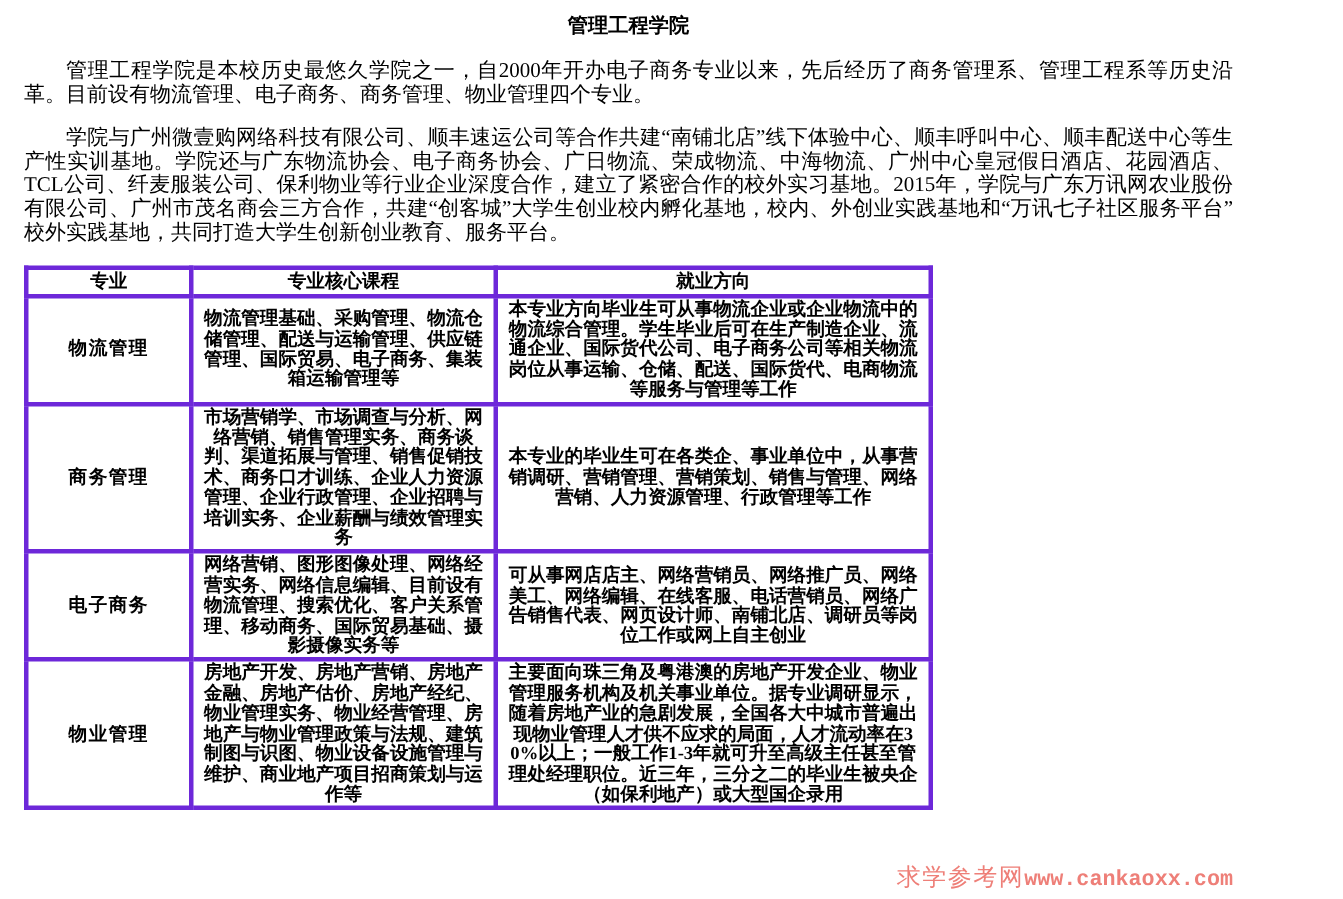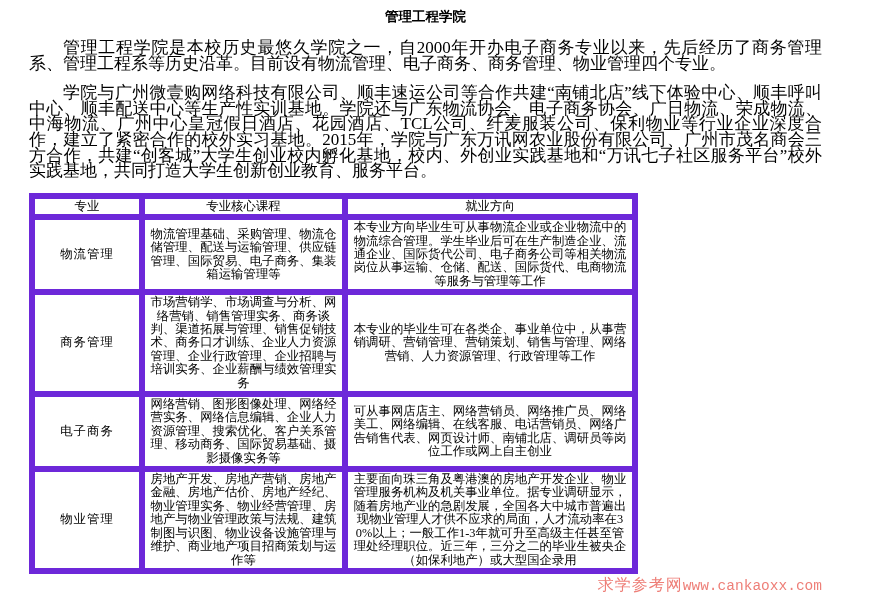--- a/index.html
+++ b/index.html
@@ -4,49 +4,49 @@
 <style>
   html,body{margin:0;padding:0;background:#ffffff;}
   .page{
     position:relative;
     width:836px;height:599px;
     background:#ffffff;
     overflow:hidden;
     font-family:"Liberation Serif","DejaVu Serif",serif;
     color:#000000;
     box-sizing:border-box;
-    padding:8px 14px 0 29px;
+    padding:8px 14px 0 16px;
   }
   .doc-title{
     margin:0 0 14px 0;
     text-align:center;
     font-size:13.5px;
     font-weight:bold;
   }
   .doc-paragraph{
     margin:0 0 14px 0;
-    font-size:17px;
+    font-size:14px;
     line-height:15.6px;
     text-indent:2em;
     text-align:justify;
   }
   table.majors{
     border-collapse:collapse;
     table-layout:fixed;
     width:604px;
     margin-top:2px;
   }
   table.majors th, table.majors td{
-    border:6px solid #6d28d9;
+    border:3px solid #6d28d9;
     font-size:12.4px;
     line-height:13.4px;
     text-align:center;
     vertical-align:middle;
     padding:1px 3px;
-    font-weight:normal;
+    font-weight:bold;
     word-break:break-all;
   }
   col.c-major{width:110px;}
   col.c-courses{width:203px;}
   col.c-employ{width:290px;}
   td.major-cell{
     font-size:14.6px;
     letter-spacing:1px;
   }
   .watermark{
@@ -57,20 +57,21 @@
     color:#ee7f78;
   }
   .watermark .wm-cn{
     font-size:16px;
     letter-spacing:1px;
     text-align:right;
   }
   .watermark .wm-url{
     font-family:"Liberation Mono","DejaVu Sans Mono",monospace;
     font-size:14.5px;
+    font-weight:bold;
   }
 </style>
 </head>
 <body>
 
 <div class="page">
 
   <h1 class="doc-title">管理工程学院</h1>
 
   <p class="doc-paragraph">管理工程学院是本校历史最悠久学院之一，自2000年开办电子商务专业以来，先后经历了商务管理系、管理工程系等历史沿革。目前设有物流管理、电子商务、商务管理、物业管理四个专业。</p>
@@ -95,21 +96,21 @@
         <td>物流管理基础、采购管理、物流仓储管理、配送与运输管理、供应链管理、国际贸易、电子商务、集装箱运输管理等</td>
         <td>本专业方向毕业生可从事物流企业或企业物流中的物流综合管理。学生毕业后可在生产制造企业、流通企业、国际货代公司、电子商务公司等相关物流岗位从事运输、仓储、配送、国际货代、电商物流等服务与管理等工作</td>
       </tr>
       <tr>
         <td class="major-cell">商务管理</td>
         <td>市场营销学、市场调查与分析、网络营销、销售管理实务、商务谈判、渠道拓展与管理、销售促销技术、商务口才训练、企业人力资源管理、企业行政管理、企业招聘与培训实务、企业薪酬与绩效管理实务</td>
         <td>本专业的毕业生可在各类企、事业单位中，从事营销调研、营销管理、营销策划、销售与管理、网络营销、人力资源管理、行政管理等工作</td>
       </tr>
       <tr>
         <td class="major-cell">电子商务</td>
-        <td>网络营销、图形图像处理、网络经营实务、网络信息编辑、企业人力资源管理、搜索优化、客户关系管理、移动商务、国际贸易基础、摄影摄像实务等</td>
+        <td>网络营销、图形图像处理、网络经营实务、网络信息编辑、目前设有物流管理、搜索优化、客户关系管理、移动商务、国际贸易基础、摄影摄像实务等</td>
         <td>可从事网店店主、网络营销员、网络推广员、网络美工、网络编辑、在线客服、电话营销员、网络广告销售代表、网页设计师、南铺北店、调研员等岗位工作或网上自主创业</td>
       </tr>
       <tr>
         <td class="major-cell">物业管理</td>
         <td>房地产开发、房地产营销、房地产金融、房地产估价、房地产经纪、物业管理实务、物业经营管理、房地产与物业管理政策与法规、建筑制图与识图、物业设备设施管理与维护、商业地产项目招商策划与运作等</td>
         <td>主要面向珠三角及粤港澳的房地产开发企业、物业管理服务机构及机关事业单位。据专业调研显示，随着房地产业的急剧发展，全国各大中城市普遍出现物业管理人才供不应求的局面，人才流动率在30%以上；一般工作1-3年就可升至高级主任甚至管理处经理职位。近三年，三分之二的毕业生被央企（如保利地产）或大型国企录用</td>
       </tr>
     </tbody>
   </table>
 

